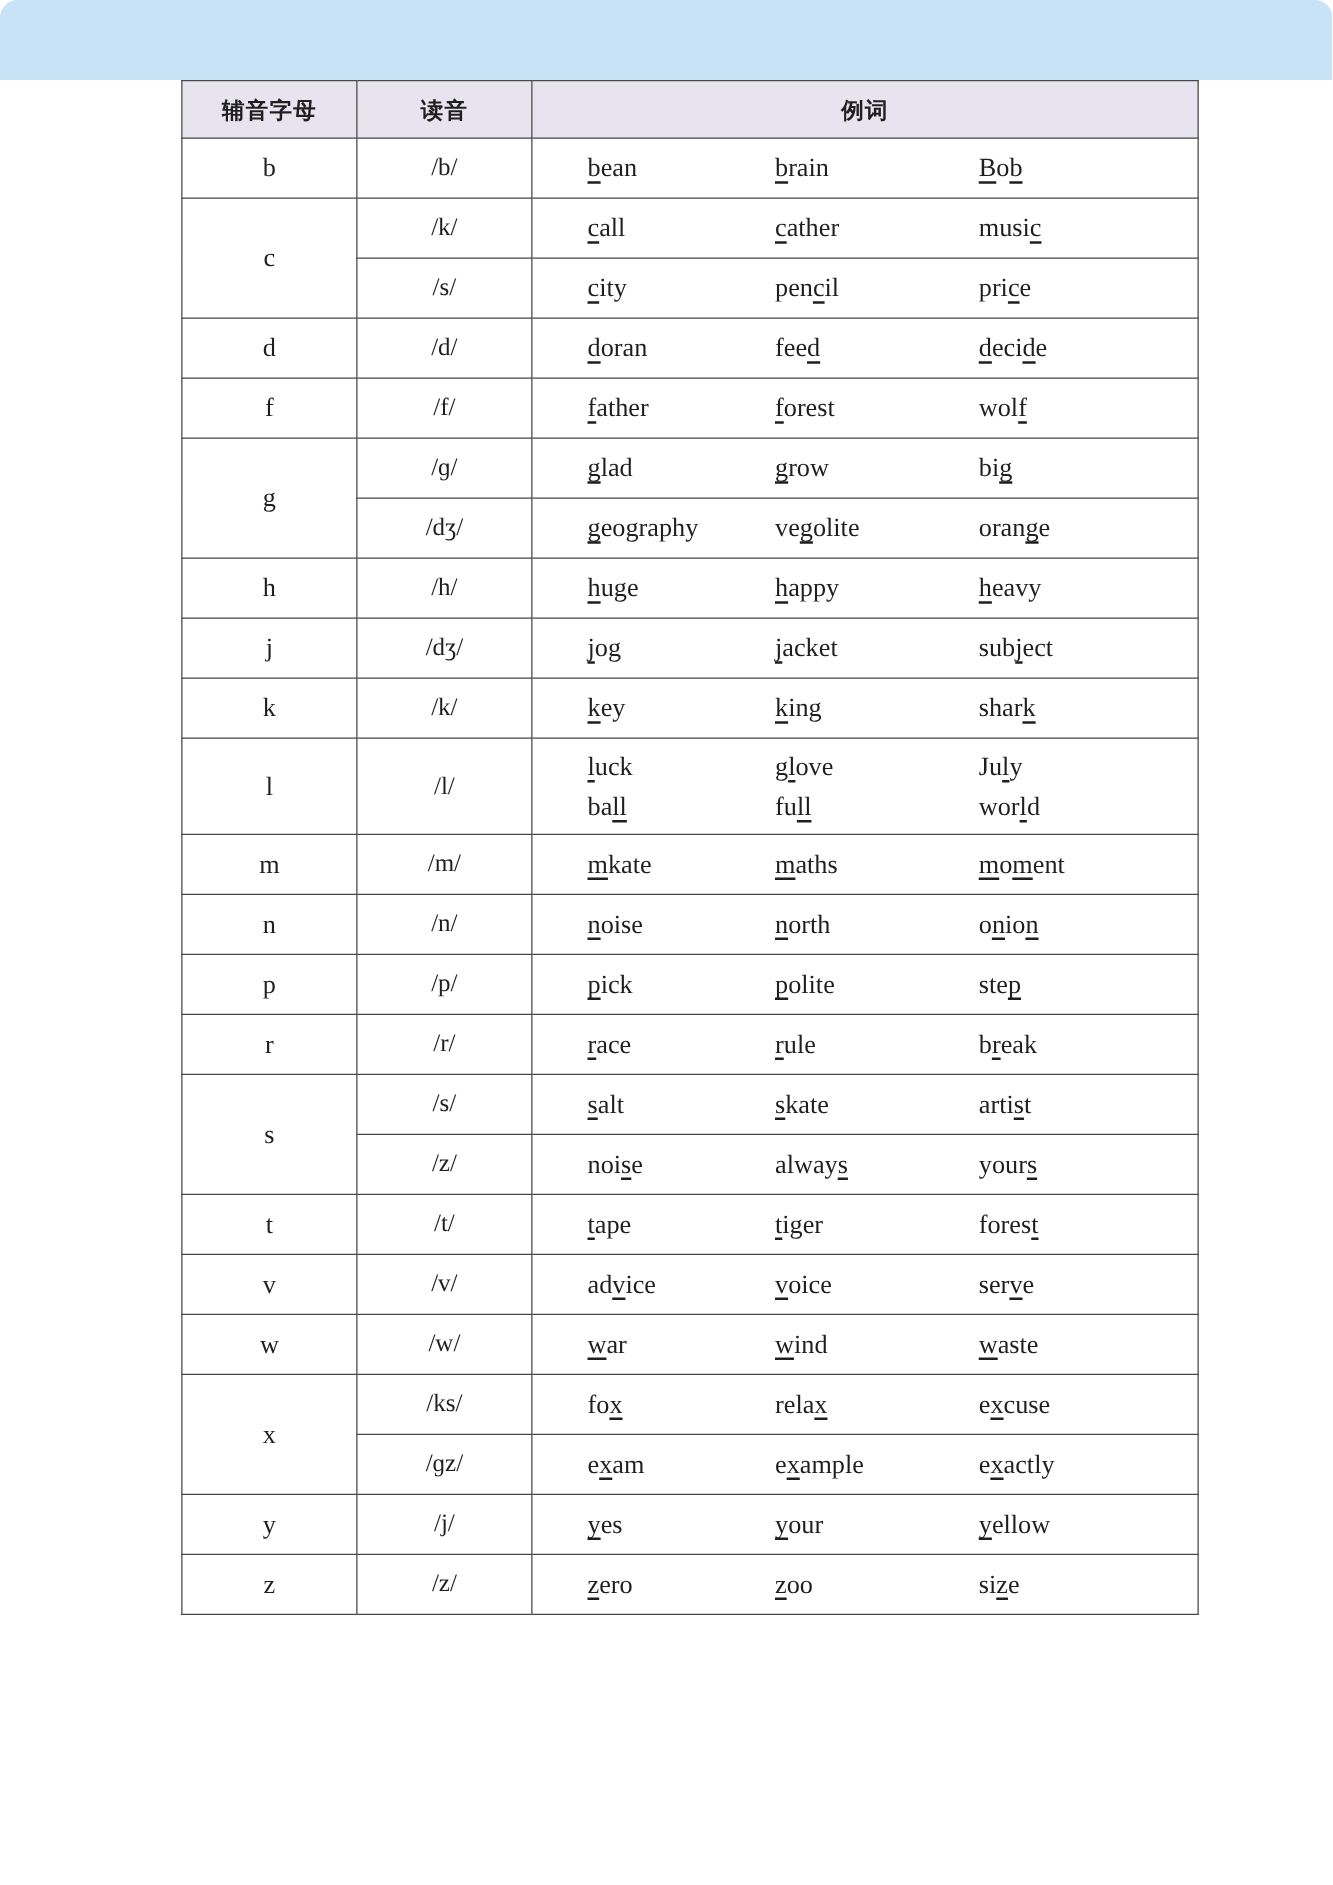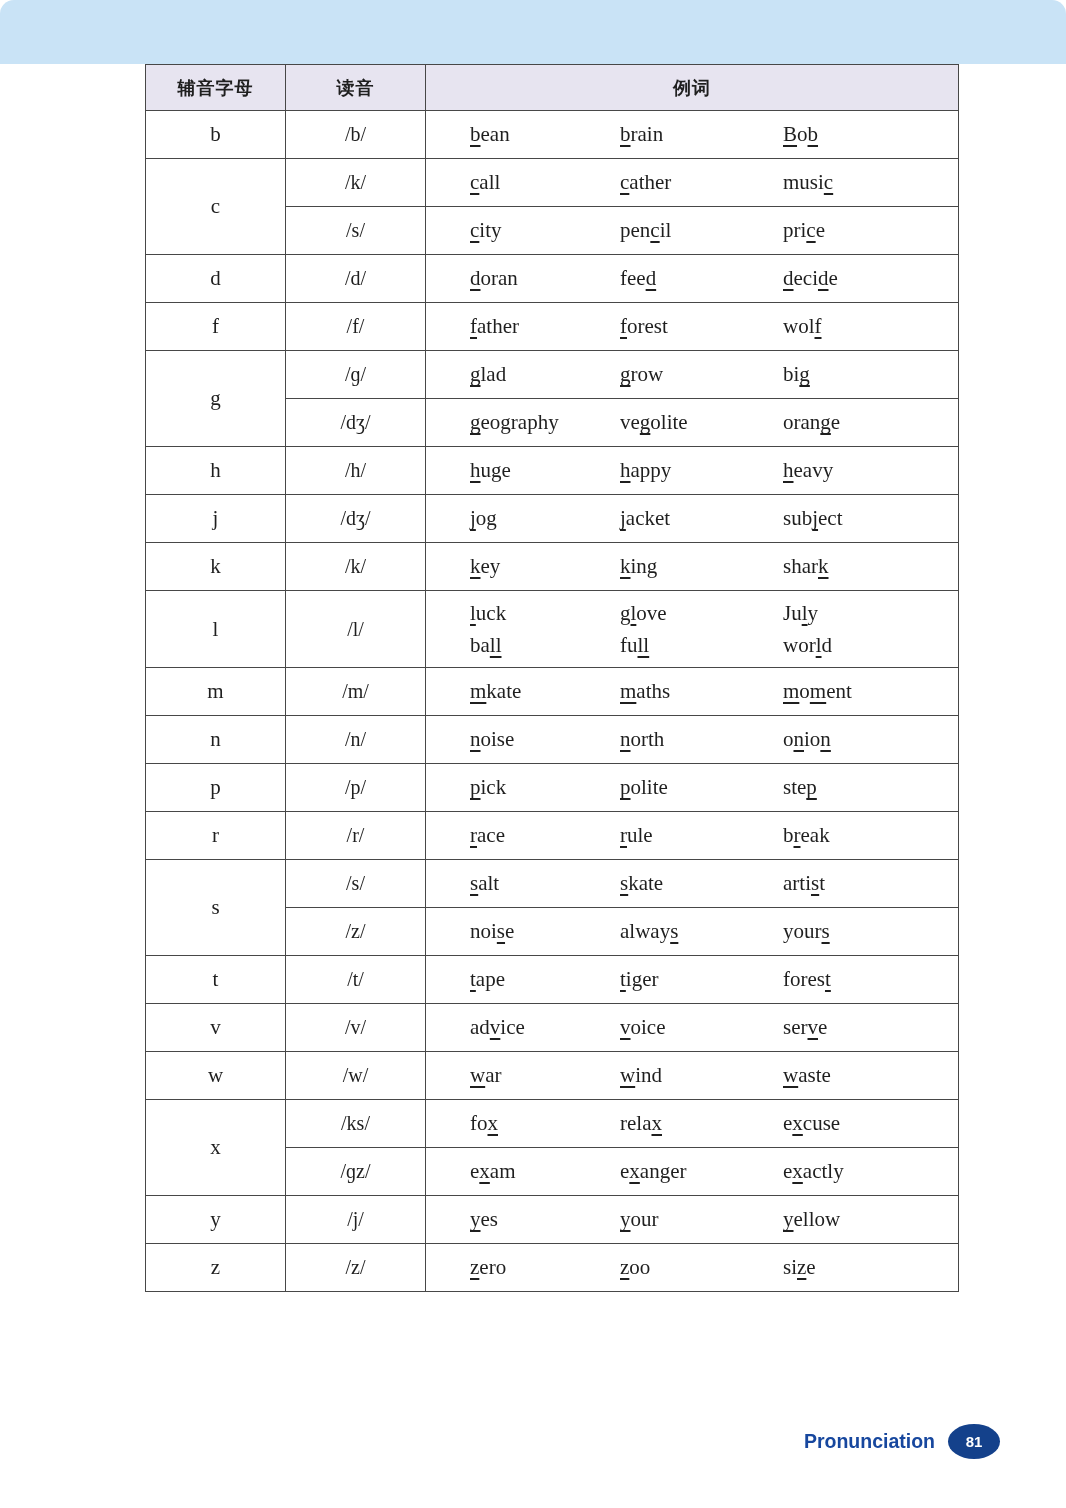--- a/index.html
+++ b/index.html
@@ -331,21 +331,21 @@
                 <span class="word"><span>rela</span><u>x</u></span>
                 <span class="word"><span>e</span><u>x</u><span>cuse</span></span>
               </div>
             </td>
           </tr>
           <tr>
             <td class="sound-cell">/ɡz/</td>
             <td class="words-cell">
               <div class="word-grid">
                 <span class="word"><span>e</span><u>x</u><span>am</span></span>
-                <span class="word"><span>e</span><u>x</u><span>anger</span></span>
+                <span class="word"><span>e</span><u>x</u><span>ample</span></span>
                 <span class="word"><span>e</span><u>x</u><span>actly</span></span>
               </div>
             </td>
           </tr>
           <tr>
             <td class="letter-cell" rowspan="1">y</td>
             <td class="sound-cell">/j/</td>
             <td class="words-cell">
               <div class="word-grid">
                 <span class="word"><u>y</u><span>es</span></span>
@@ -362,17 +362,13 @@
                 <span class="word"><u>z</u><span>ero</span></span>
                 <span class="word"><u>z</u><span>oo</span></span>
                 <span class="word"><span>si</span><u>z</u><span>e</span></span>
               </div>
             </td>
           </tr>
         </tbody>
     </table>
   </div>
 
-  <div class="footer">
-    <span class="footer-label">Pronunciation</span>
-    <span class="badge">81</span>
-  </div>
 </div>
 
 </body></html>

